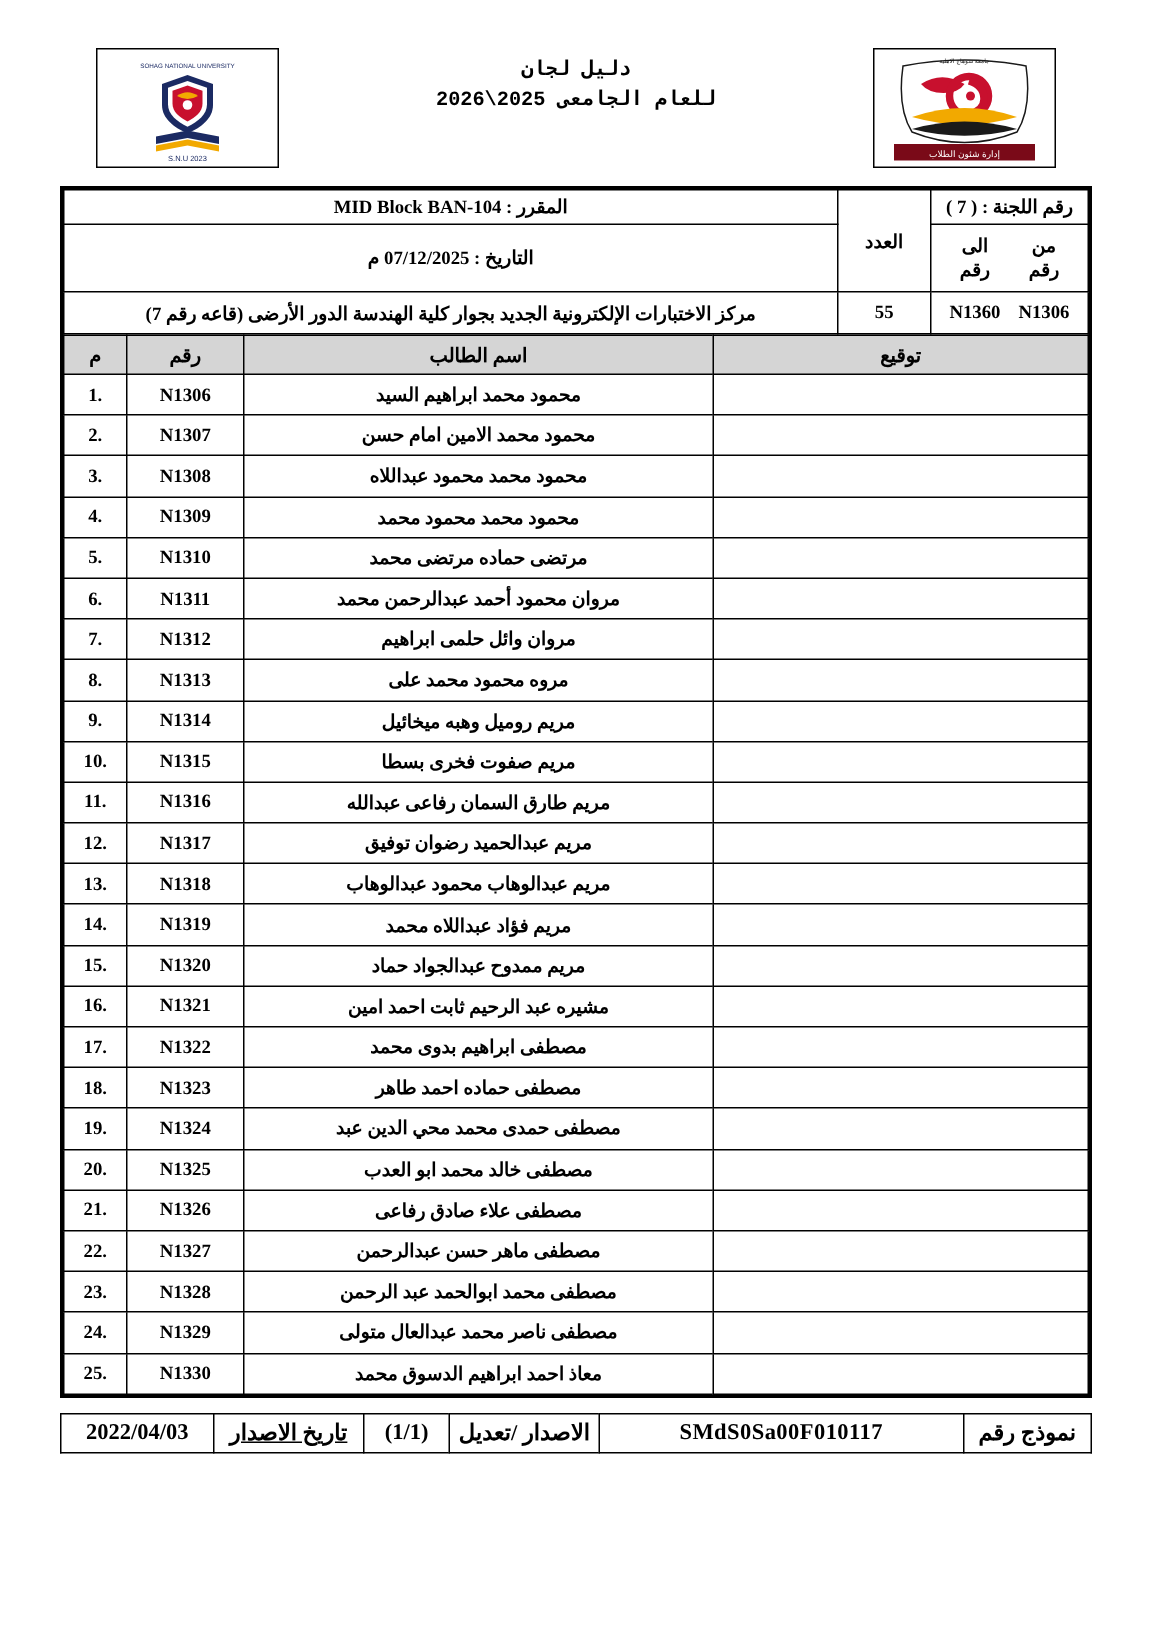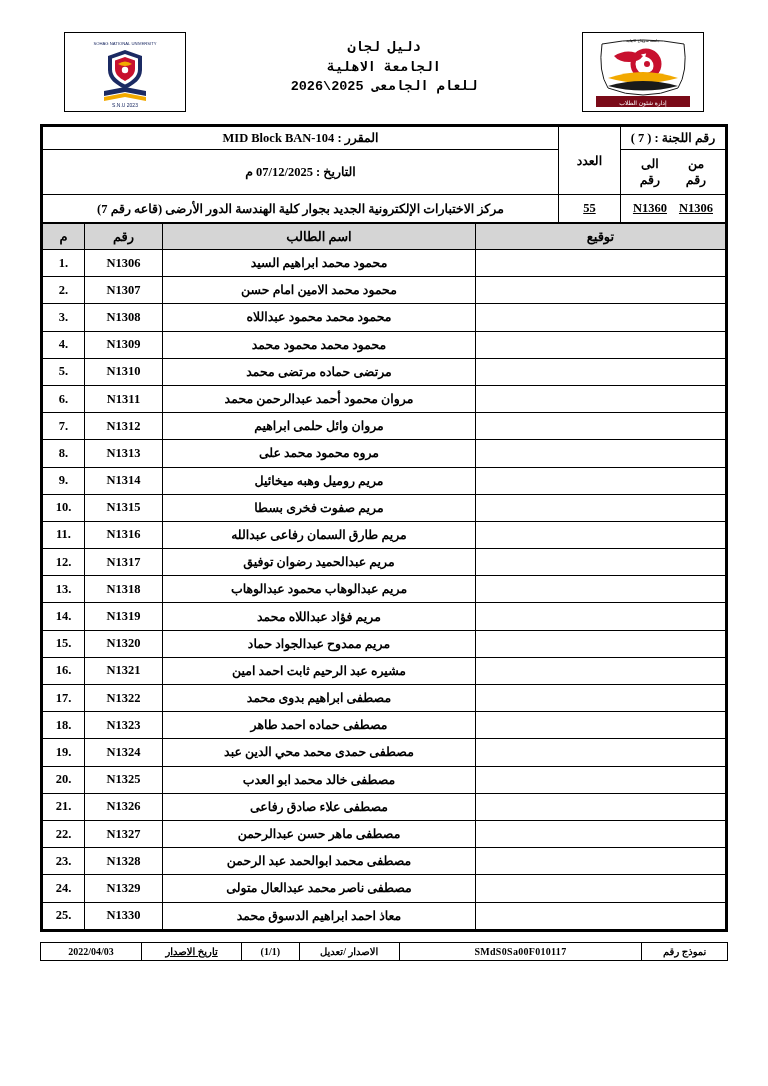--- a/index.html
+++ b/index.html
@@ -71,21 +71,21 @@
   .info-table { width: 100%; direction: rtl; }
   .info-table td {
     font-size: 12.5px;
     font-weight: bold;
     color: #000;
     padding: 3px 6px;
     vertical-align: middle;
     font-family: "Liberation Serif", "DejaVu Serif", serif;
   }
   .cell-center { text-align: center; }
-  .num-big { font-size: 14px; font-weight: bold; text-decoration: underline; }
+  .num-big { font-size: 14px; font-weight: bold; }
   .loc-line { text-align: center; font-size: 10px; font-weight: bold; }
 
   
   .students { width: 100%; direction: rtl; }
   .students th {
     background: #d5d5d5;
     font-size: 13px;
     font-weight: bold;
     height: 26px;
     text-align: center;
@@ -104,21 +104,21 @@
   .col-name { font-weight: bold; font-size: 13px; }
   .col-sign { width: 250px; }
 
   
   .footer {
     margin: 10px 18px 0 18px;
     direction: rtl;
   }
   .footer-table { width: 100%; }
   .footer-table td {
-    font-size: 10px;
+    font-size: 15px;
     font-weight: bold;
     text-align: center;
     padding: 3px 5px;
     font-family: "Liberation Serif", "DejaVu Serif", serif;
     color: #000;
   }
   .no-border td { border: 1px solid #000; }
   .ftr-code { font-family: "Liberation Sans", sans-serif; font-size: 12px; letter-spacing: .3px;}
 </style>
 </head>
@@ -138,21 +138,20 @@
         <path d="M52 30 q7 -5 14 0 q-7 4 -14 0 z" fill="#f2a900"></path>
         <circle cx="59" cy="36" r="3.2" fill="#ffffff"></circle>
         <path d="M38 57 L59 53 L80 57 L80 62 L59 58 L38 62 Z" fill="#1b2a63"></path>
         <path d="M38 63 L59 59 L80 63 L80 67 L59 63 L38 67 Z" fill="#f2a900"></path>
         <text x="59" y="73" font-size="5" text-anchor="middle" fill="#1b2a63" font-family="Liberation Sans, sans-serif">S.N.U 2023</text>
       </svg>
     </div>
 
     <div class="header-title">
       <div>دليل لجان</div>
-      <div>الجامعة الاهلية</div>
       <div>للعام الجامعى 2025\2026</div>
     </div>
 
     <div class="logo-box logo-right">
       <svg class="svg-logo" width="118" height="76" viewBox="0 0 118 76" xmlns="http://www.w3.org/2000/svg">
         <rect x="0" y="0" width="118" height="76" fill="#ffffff"></rect>
         <path d="M18 10 q41 -8 82 0 q4 28 -6 44 q-35 14 -70 0 q-10 -16 -6 -44 z" fill="#ffffff" stroke="#1a1a1a" stroke-width="1"></path>
         <text x="59" y="8" font-size="4" text-anchor="middle" fill="#1a1a1a" font-family="Liberation Sans, sans-serif">جامعة سوهاج الاهلية</text>
         <path d="M30 22 q14 -9 29 0 q-4 6 -14 6 q-10 0 -15 -6 z" fill="#c8102e"></path>
         <circle cx="62" cy="30" r="13" fill="none" stroke="#c8102e" stroke-width="5"></circle>

